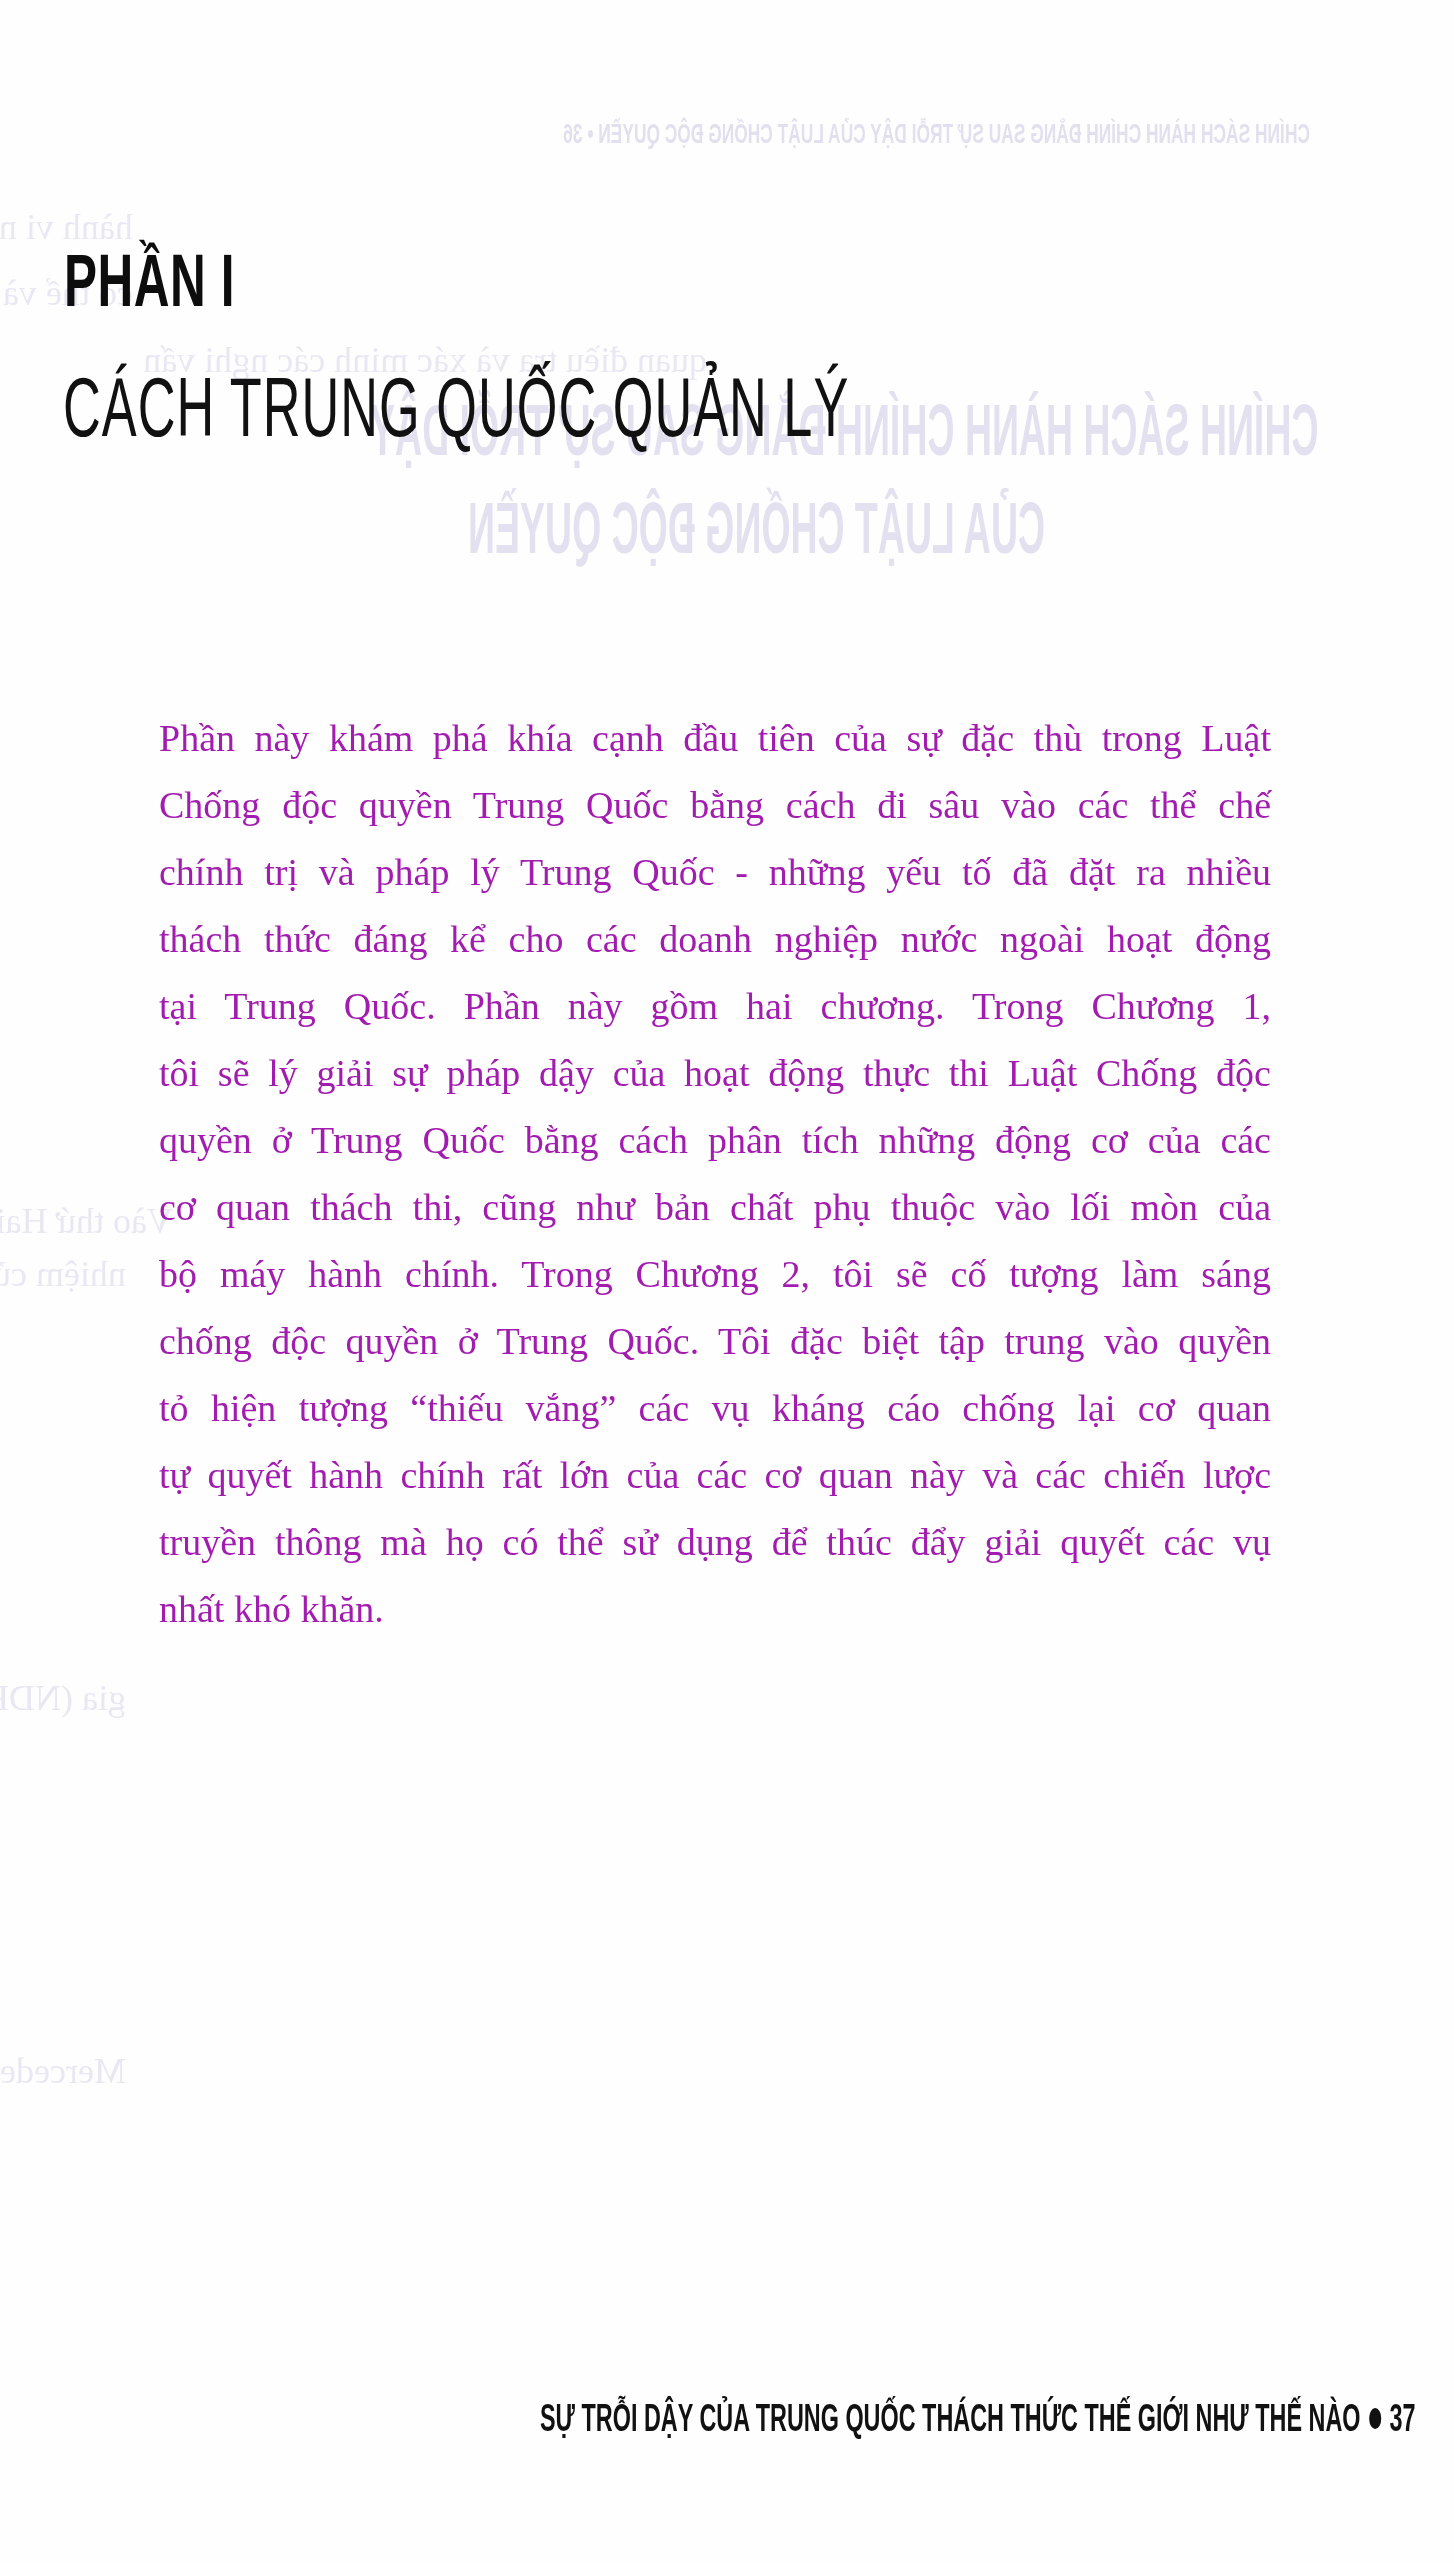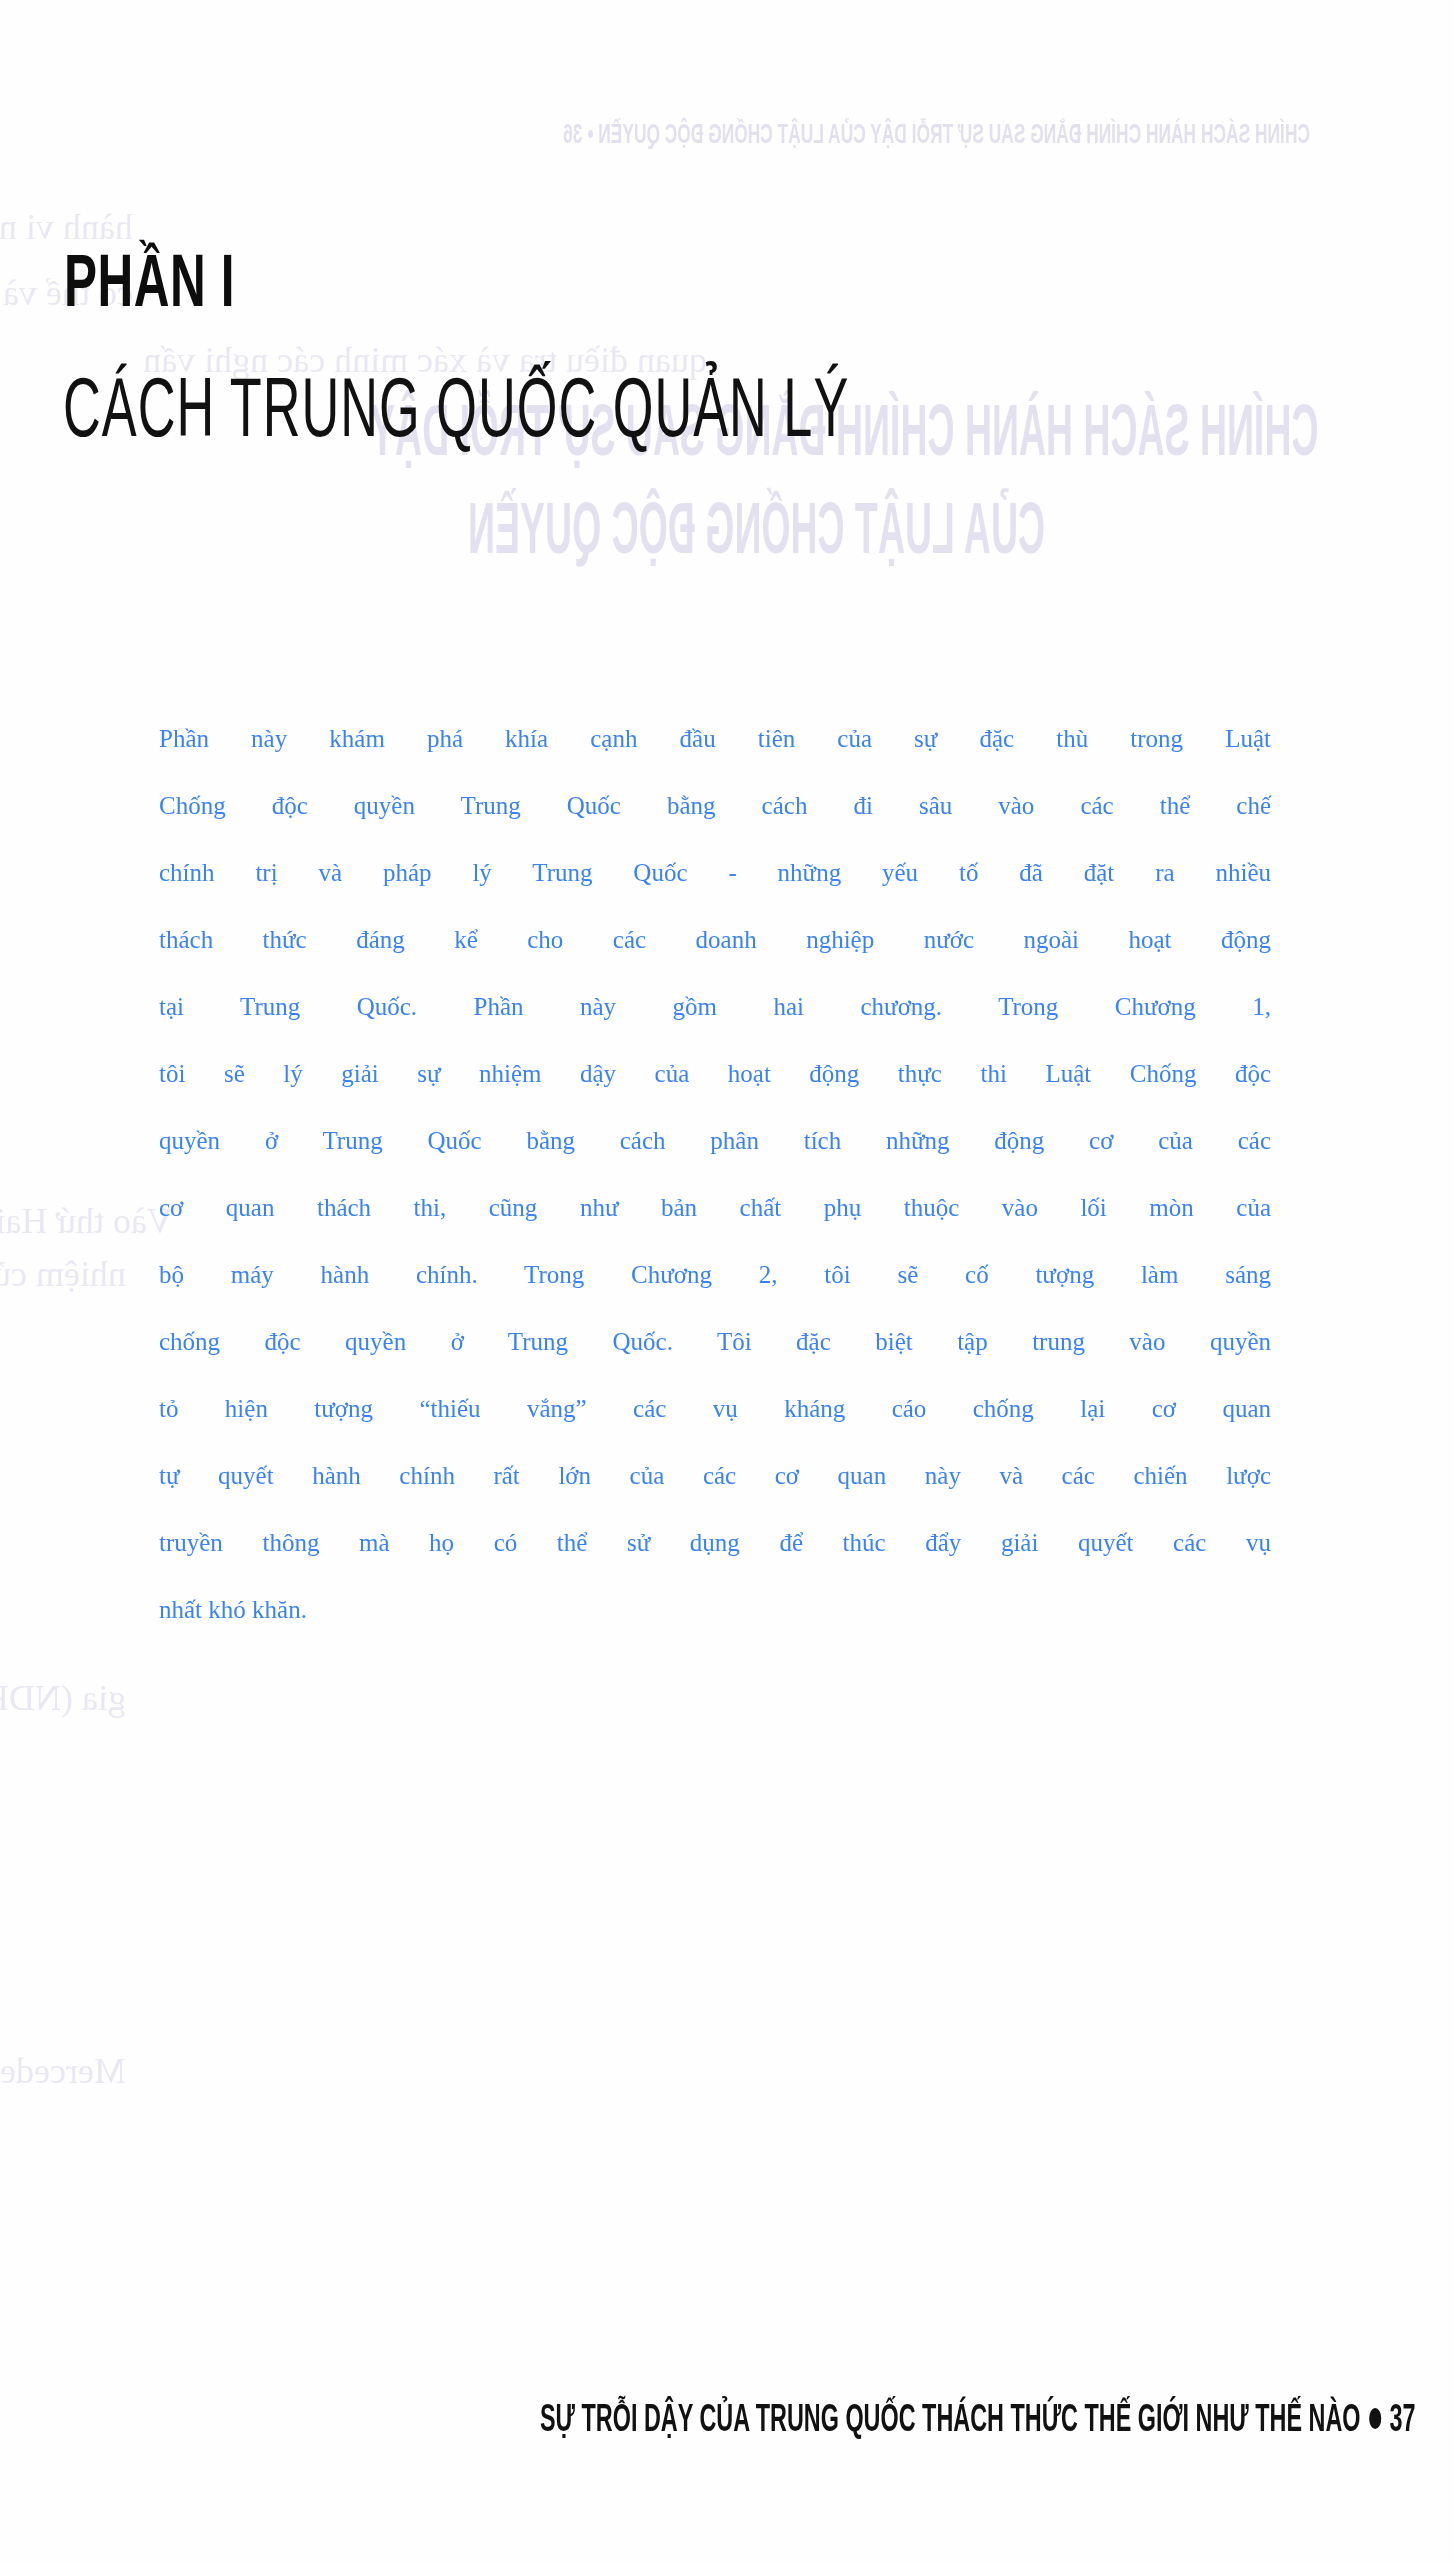--- a/index.html
+++ b/index.html
@@ -81,23 +81,23 @@
       white-space: nowrap;
     }
 
     
     .intro {
       position: absolute;
       left: 159px;
       top: 705px;
       width: 1112px;
       font-family: "Liberation Serif", serif;
-      font-size: 25px;
+      font-size: 38px;
       line-height: 67px;
-      color: #3b82f6;
+      color: #a21caf;
       margin: 0;
     }
     .intro .line {
       display: block;
       white-space: nowrap;
       text-align: justify;
       text-align-last: justify;
       height: 67px;
     }
     .intro .line.last {
@@ -145,21 +145,21 @@
 
   <h1 class="part-label">PHẦN I</h1>
   <h2 class="part-title">CÁCH TRUNG QUỐC QUẢN LÝ</h2>
 
   <p class="intro">
     <span class="line">Phần này khám phá khía cạnh đầu tiên của sự đặc thù trong Luật</span>
     <span class="line">Chống độc quyền Trung Quốc bằng cách đi sâu vào các thể chế</span>
     <span class="line">chính trị và pháp lý Trung Quốc - những yếu tố đã đặt ra nhiều</span>
     <span class="line">thách thức đáng kể cho các doanh nghiệp nước ngoài hoạt động</span>
     <span class="line">tại Trung Quốc. Phần này gồm hai chương. Trong Chương 1,</span>
-    <span class="line">tôi sẽ lý giải sự nhiệm dậy của hoạt động thực thi Luật Chống độc</span>
+    <span class="line">tôi sẽ lý giải sự pháp dậy của hoạt động thực thi Luật Chống độc</span>
     <span class="line">quyền ở Trung Quốc bằng cách phân tích những động cơ của các</span>
     <span class="line">cơ quan thách thi, cũng như bản chất phụ thuộc vào lối mòn của</span>
     <span class="line">bộ máy hành chính. Trong Chương 2, tôi sẽ cố tượng làm sáng</span>
     <span class="line">chống độc quyền ở Trung Quốc. Tôi đặc biệt tập trung vào quyền</span>
     <span class="line">tỏ hiện tượng “thiếu vắng” các vụ kháng cáo chống lại cơ quan</span>
     <span class="line">tự quyết hành chính rất lớn của các cơ quan này và các chiến lược</span>
     <span class="line">truyền thông mà họ có thể sử dụng để thúc đẩy giải quyết các vụ</span>
     <span class="line last">nhất khó khăn.</span>
   </p>
 

